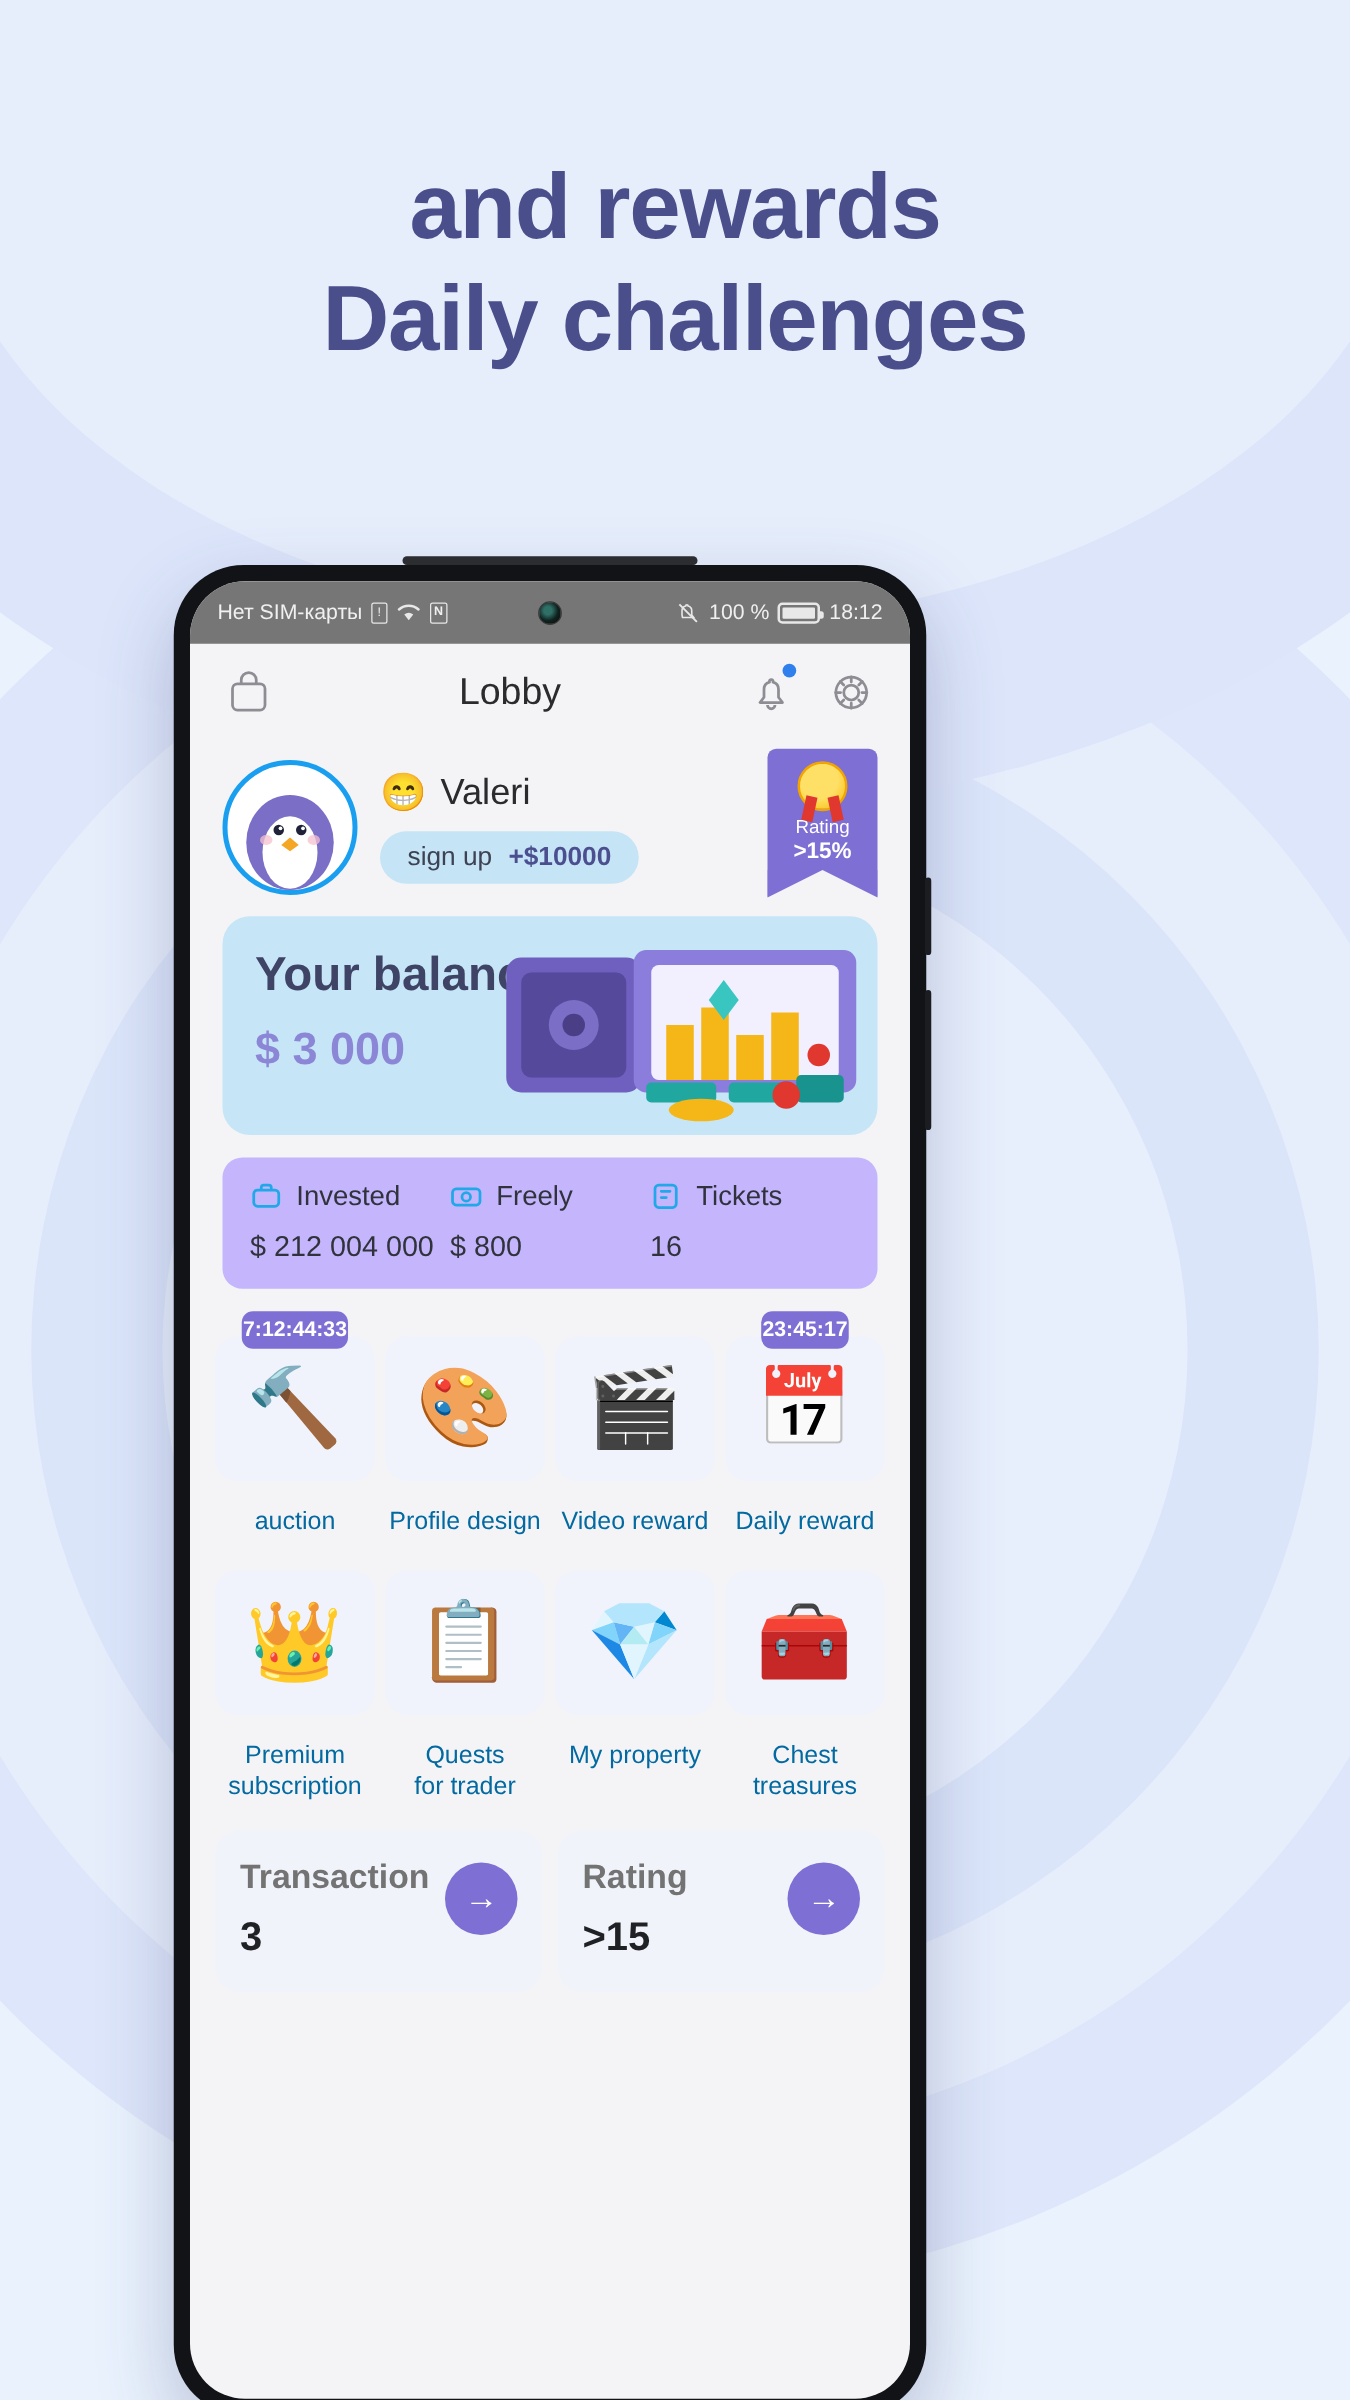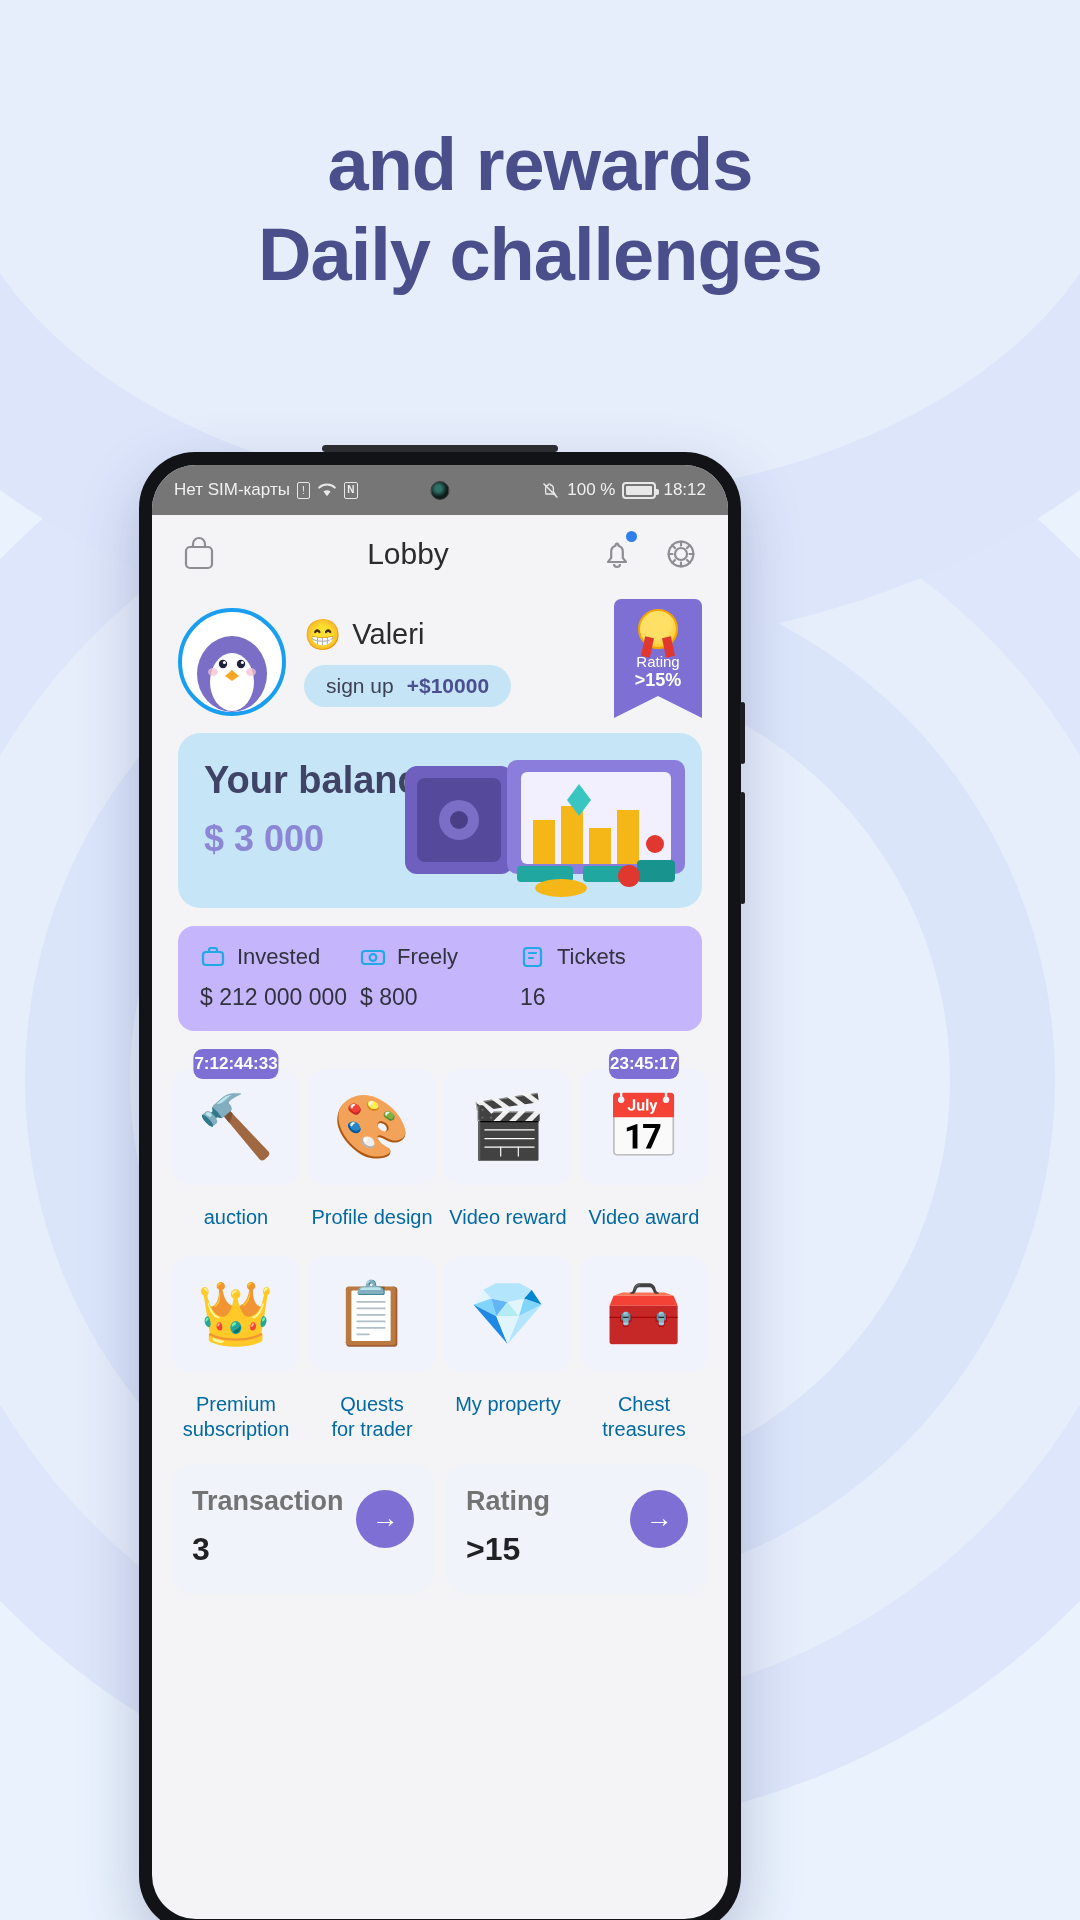--- a/index.html
+++ b/index.html
@@ -335,21 +335,21 @@
 
     <div class="stats">
       <div class="stat">
         <div class="stat-head">
           <svg width="26" height="26" viewBox="0 0 26 26">
             <rect x="3" y="8" width="20" height="13" rx="3" stroke="#20a8e8" stroke-width="2.2" fill="none"></rect>
             <path d="M9 8V6a2 2 0 0 1 2-2h4a2 2 0 0 1 2 2v2" stroke="#20a8e8" stroke-width="2.2" fill="none"></path>
           </svg>
           <span>Invested</span>
         </div>
-        <div class="stat-val">$ 212 000 000</div>
+        <div class="stat-val">$ 212 004 000</div>
       </div>
       <div class="stat">
         <div class="stat-head">
           <svg width="26" height="26" viewBox="0 0 26 26">
             <rect x="2" y="7" width="22" height="13" rx="3" stroke="#20a8e8" stroke-width="2.2" fill="none"></rect>
             <circle cx="13" cy="13.5" r="3.4" stroke="#20a8e8" stroke-width="2.2" fill="none"></circle>
           </svg>
           <span>Freely</span>
         </div>
         <div class="stat-val">$ 800</div>
@@ -376,21 +376,21 @@
         <div class="tile">🎨</div>
         <div class="cell-label">Profile design</div>
       </div>
       <div class="cell">
         <div class="tile">🎬</div>
         <div class="cell-label">Video reward</div>
       </div>
       <div class="cell">
         <span class="timer">23:45:17</span>
         <div class="tile">📅</div>
-        <div class="cell-label">Video award</div>
+        <div class="cell-label">Daily reward</div>
       </div>
       <div class="cell">
         <div class="tile">👑</div>
         <div class="cell-label">Premium<br>subscription</div>
       </div>
       <div class="cell">
         <div class="tile">📋</div>
         <div class="cell-label">Quests<br>for trader</div>
       </div>
       <div class="cell">

